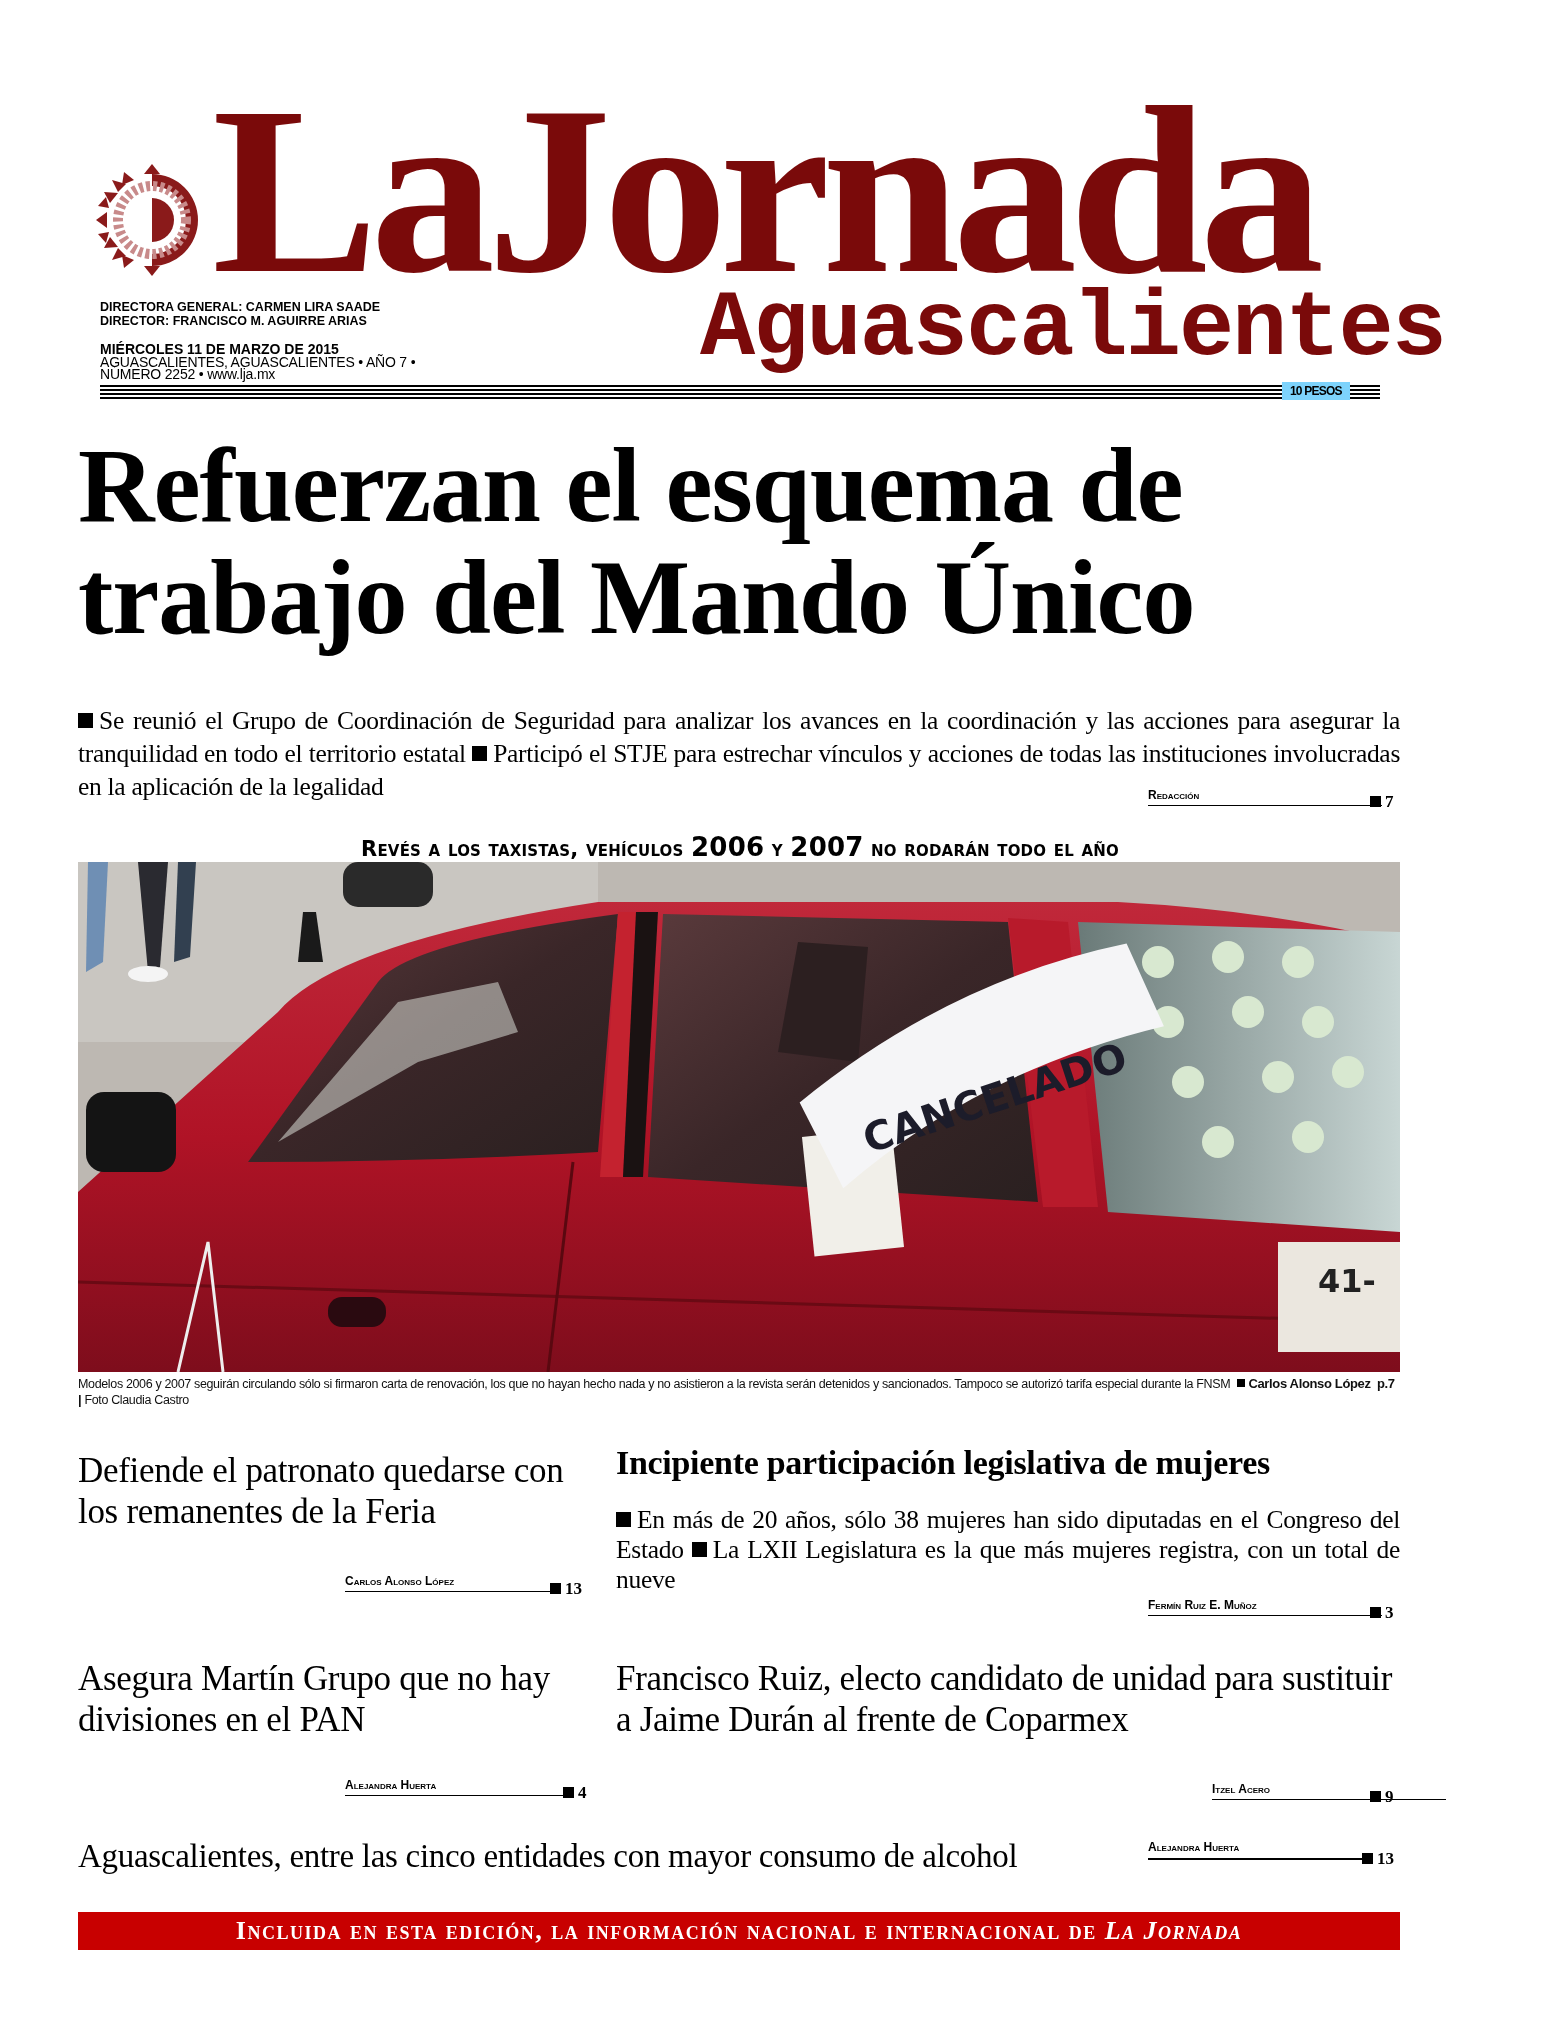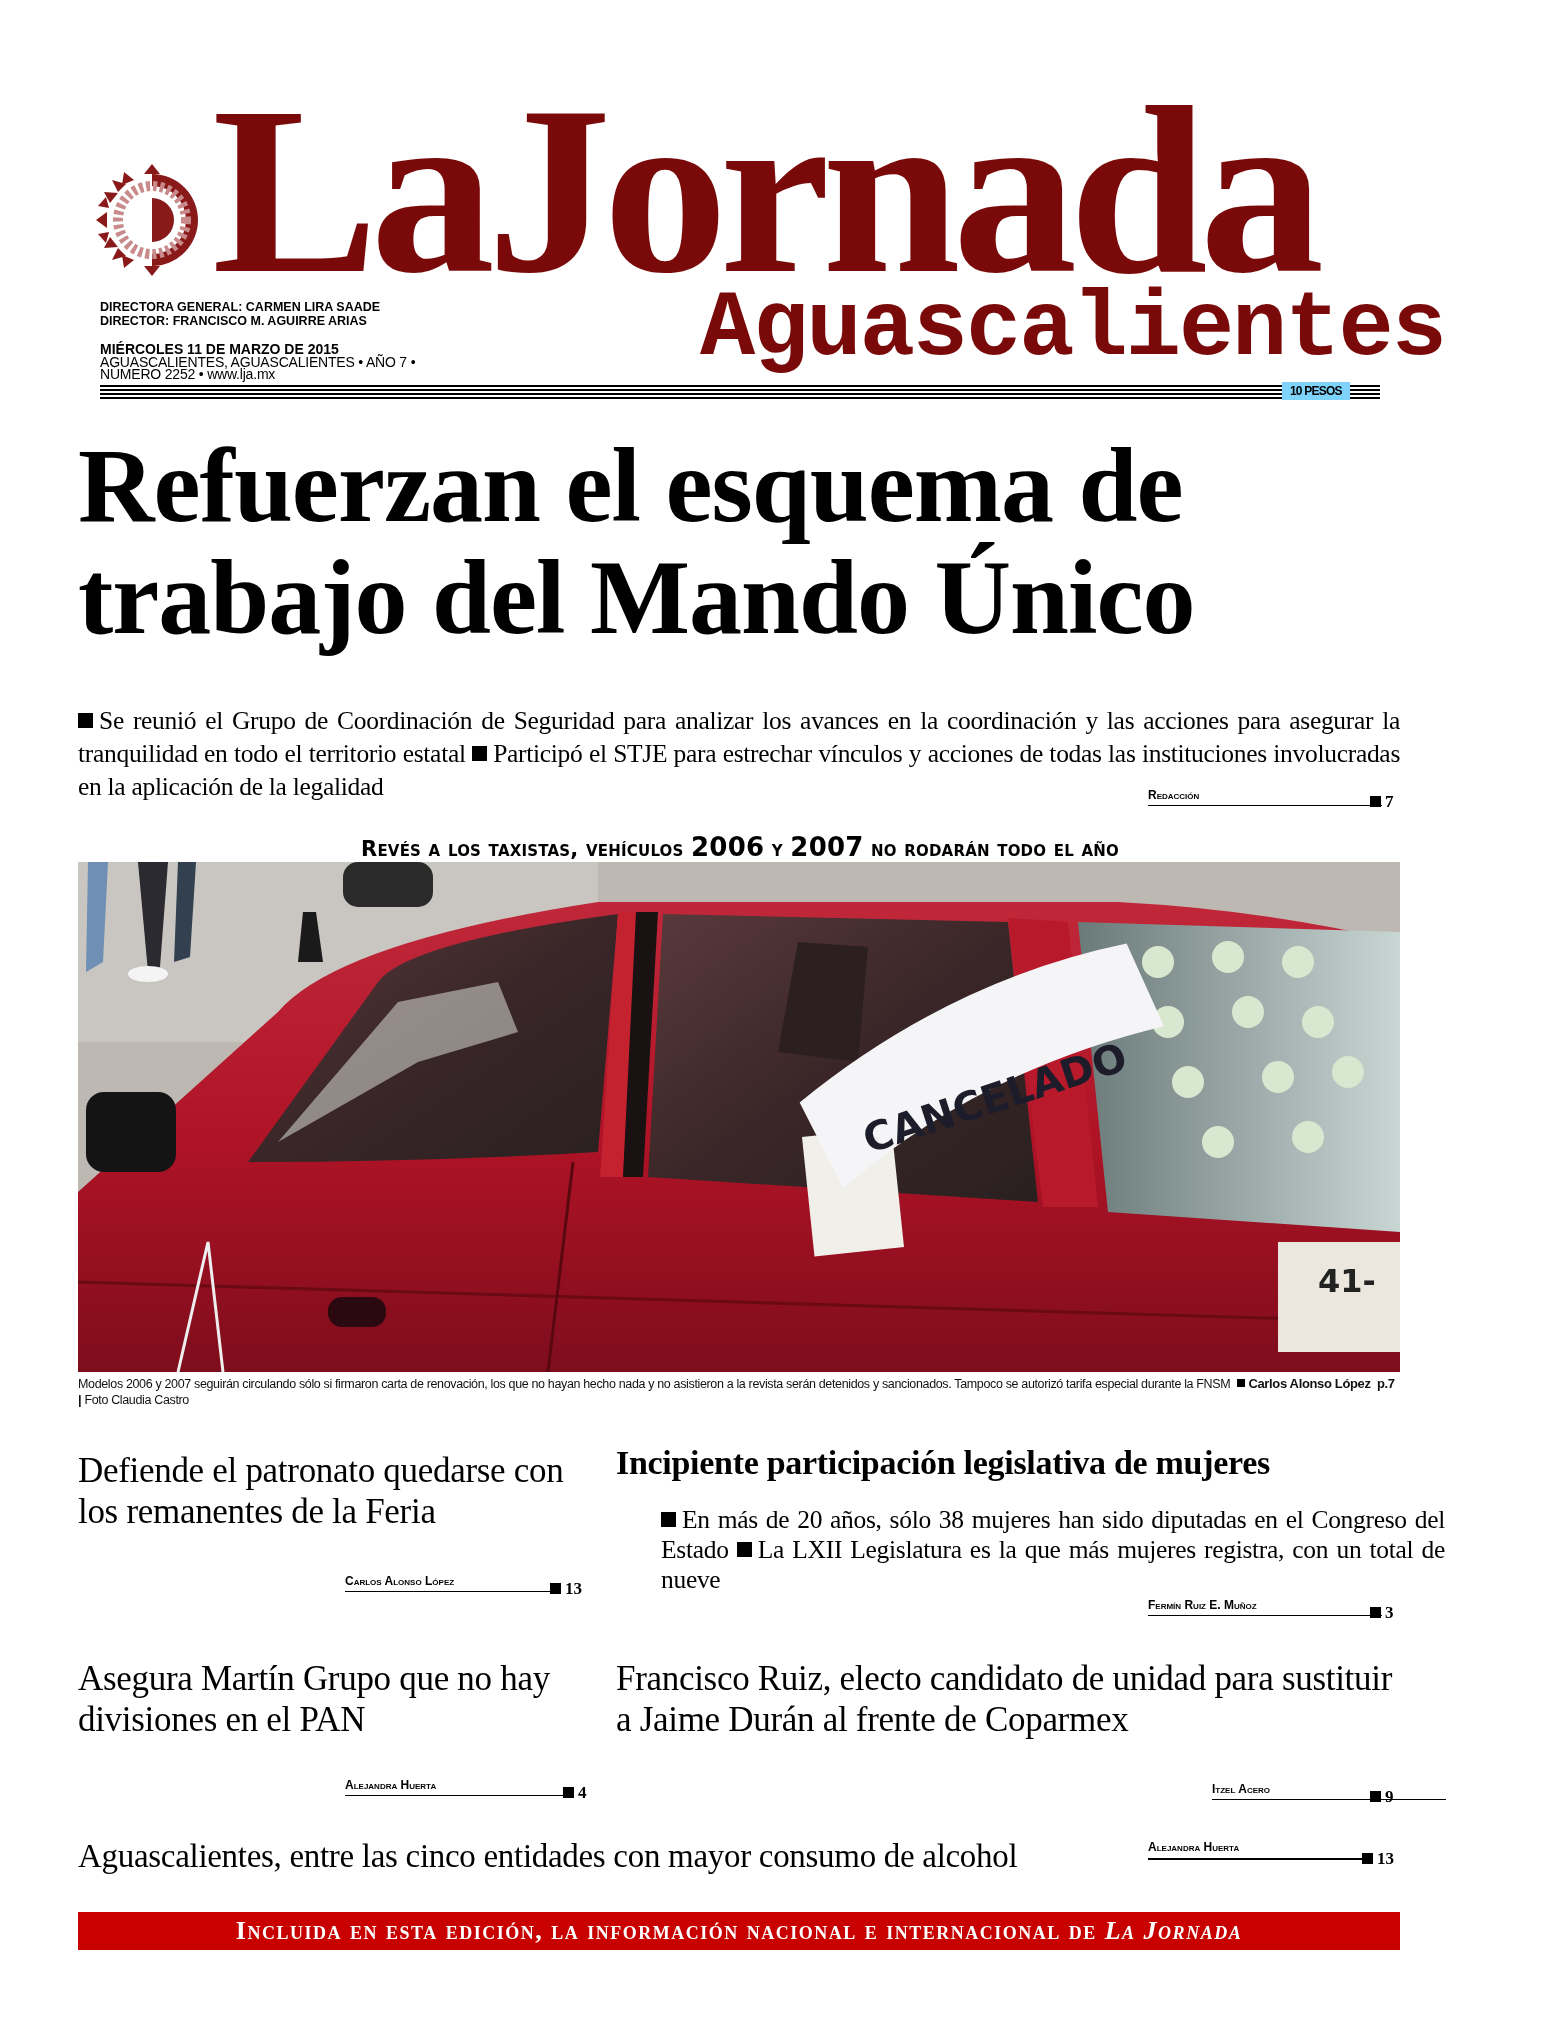--- a/index.html
+++ b/index.html
@@ -82,21 +82,21 @@
     letter-spacing: -0.35px; color: #111;
   }
   .caption b { font-weight: 700; font-size: 13px; }
 
   
   .sec-title {
     font-family: "Liberation Serif", serif; font-weight: 400;
     font-size: 35px; line-height: 41px; letter-spacing: -0.3px;
   }
   .sec-title.bold { font-weight: 700; font-size: 34px; }
-  .sec-deck { font-size: 25.5px; line-height: 30px; letter-spacing: -0.3px; text-align: justify; text-align-last: left; margin-left: 45px; }
+  .sec-deck { font-size: 25.5px; line-height: 30px; letter-spacing: -0.3px; text-align: justify; text-align-last: left; }
 
   
   .banner {
     left: 78px; top: 1912px; width: 1322px; height: 38px;
     background: #c80000;
     font-family: "Liberation Serif", serif; font-weight: 700;
     color: #fff; font-size: 26px; line-height: 38px; letter-spacing: 1.5px;
     font-variant: small-caps; text-align: center; white-space: nowrap; overflow: hidden;
   }
   .banner .brand { font-style: italic; }

